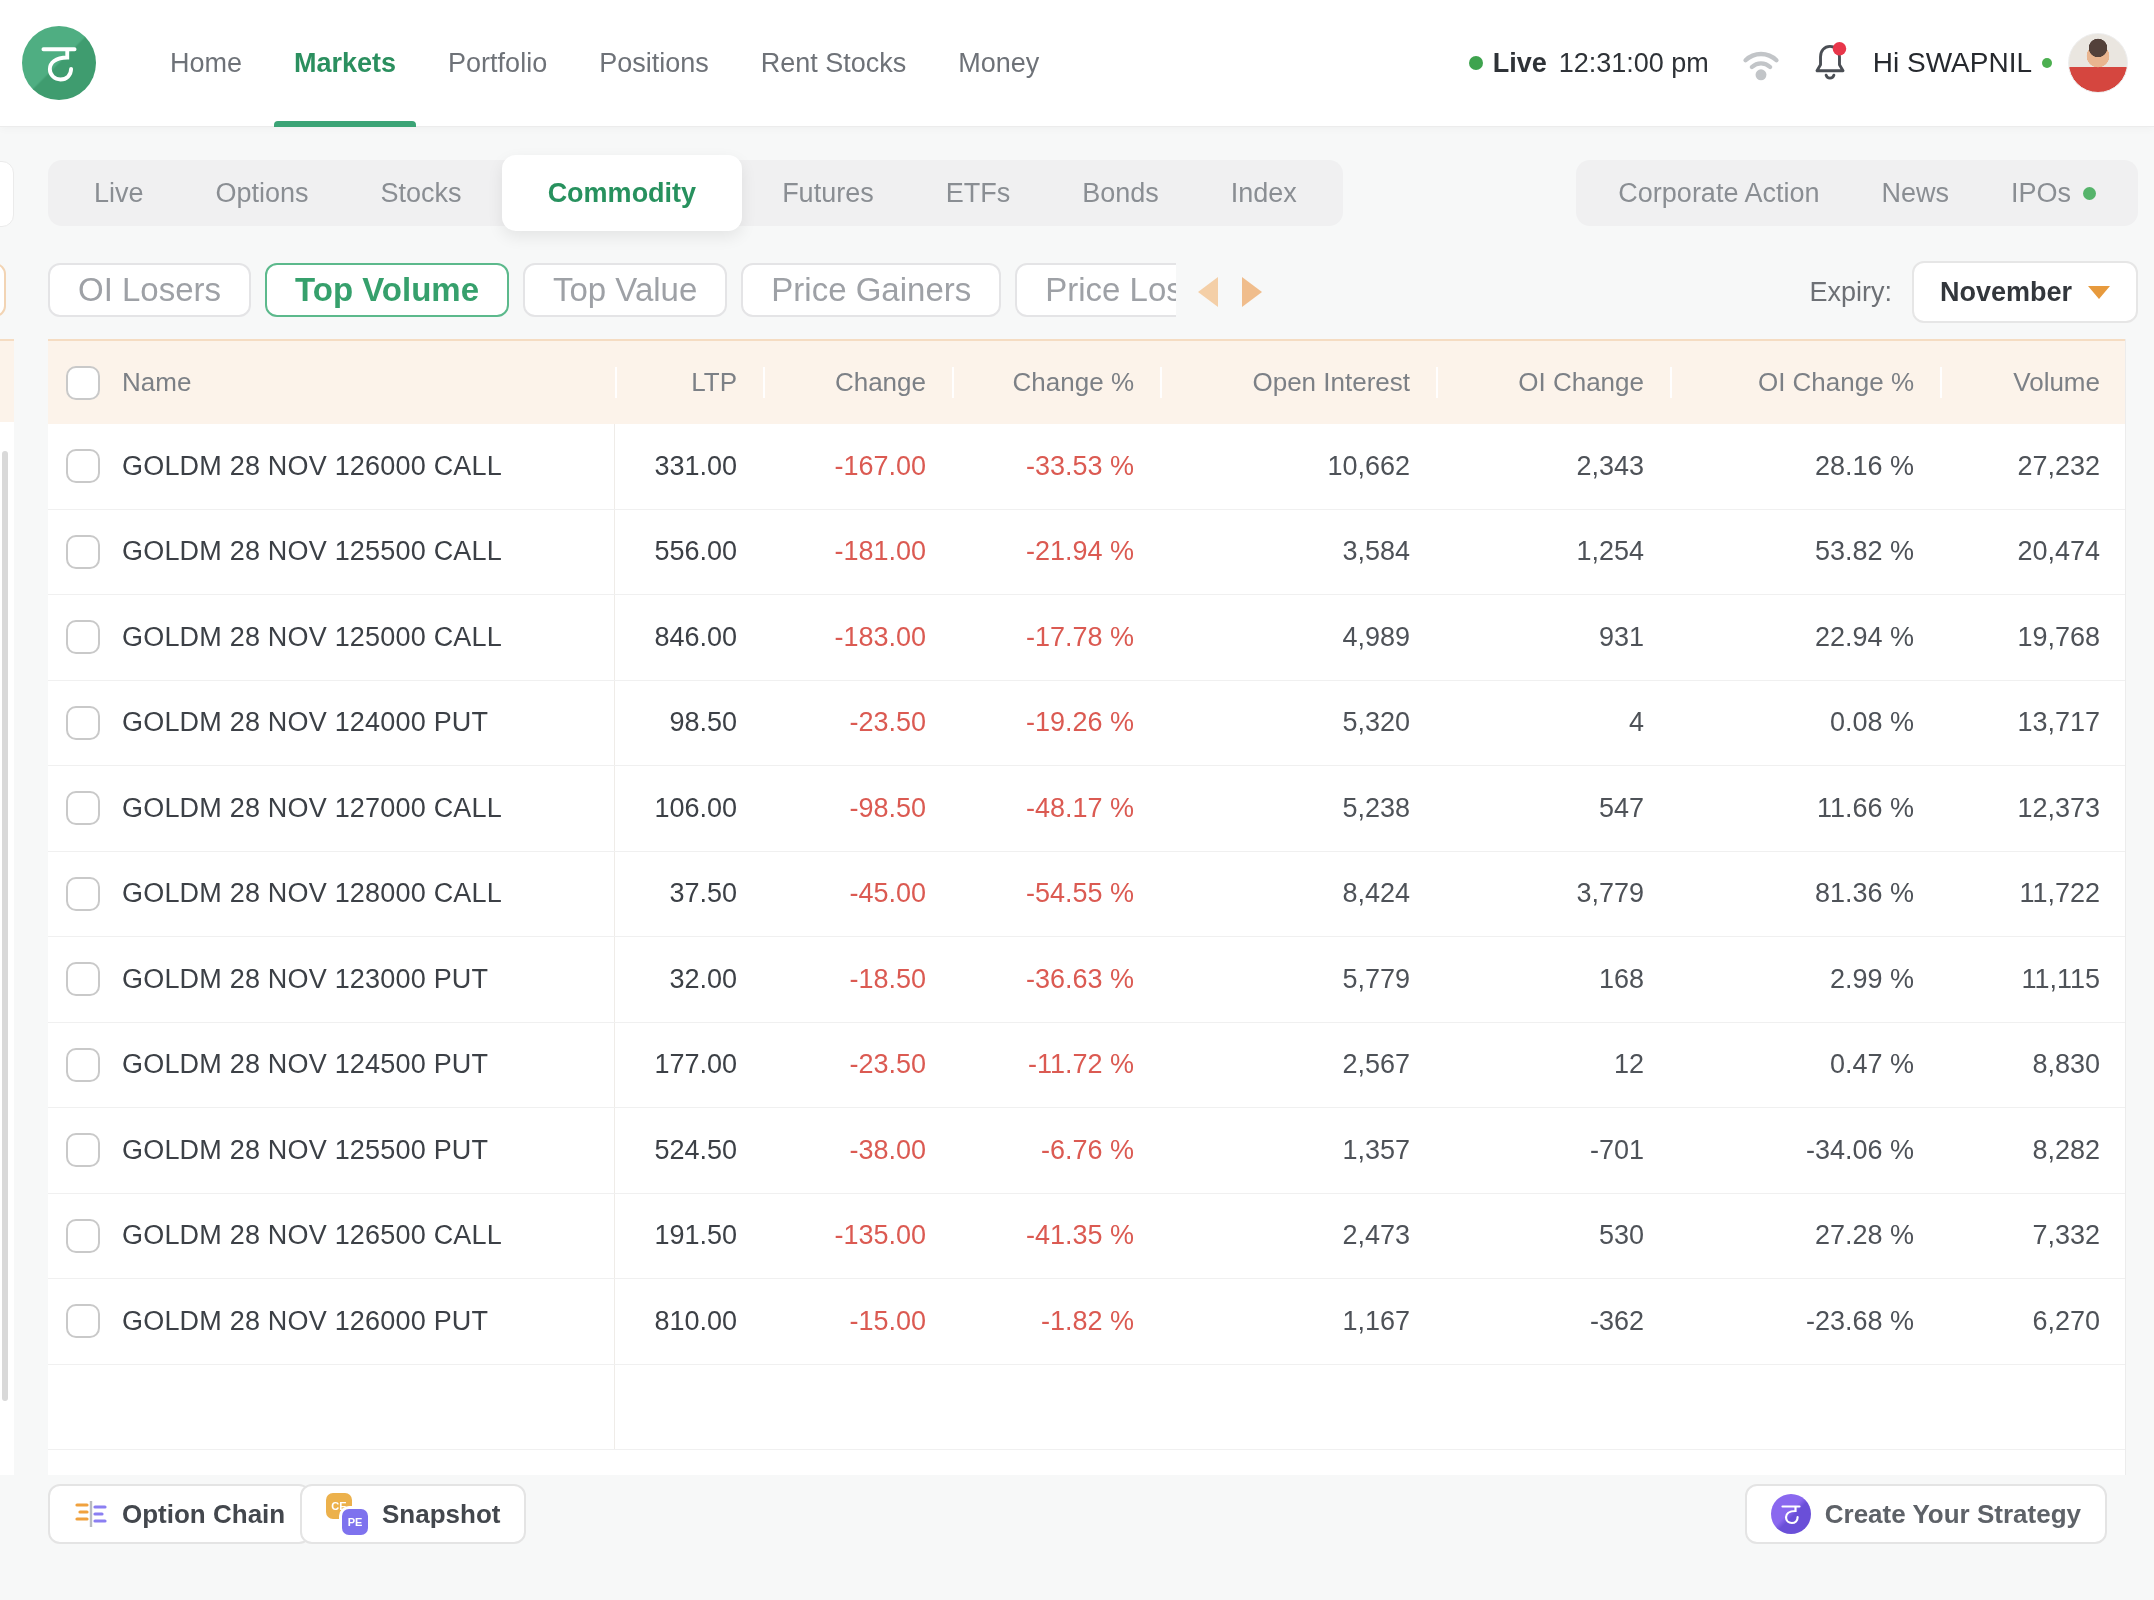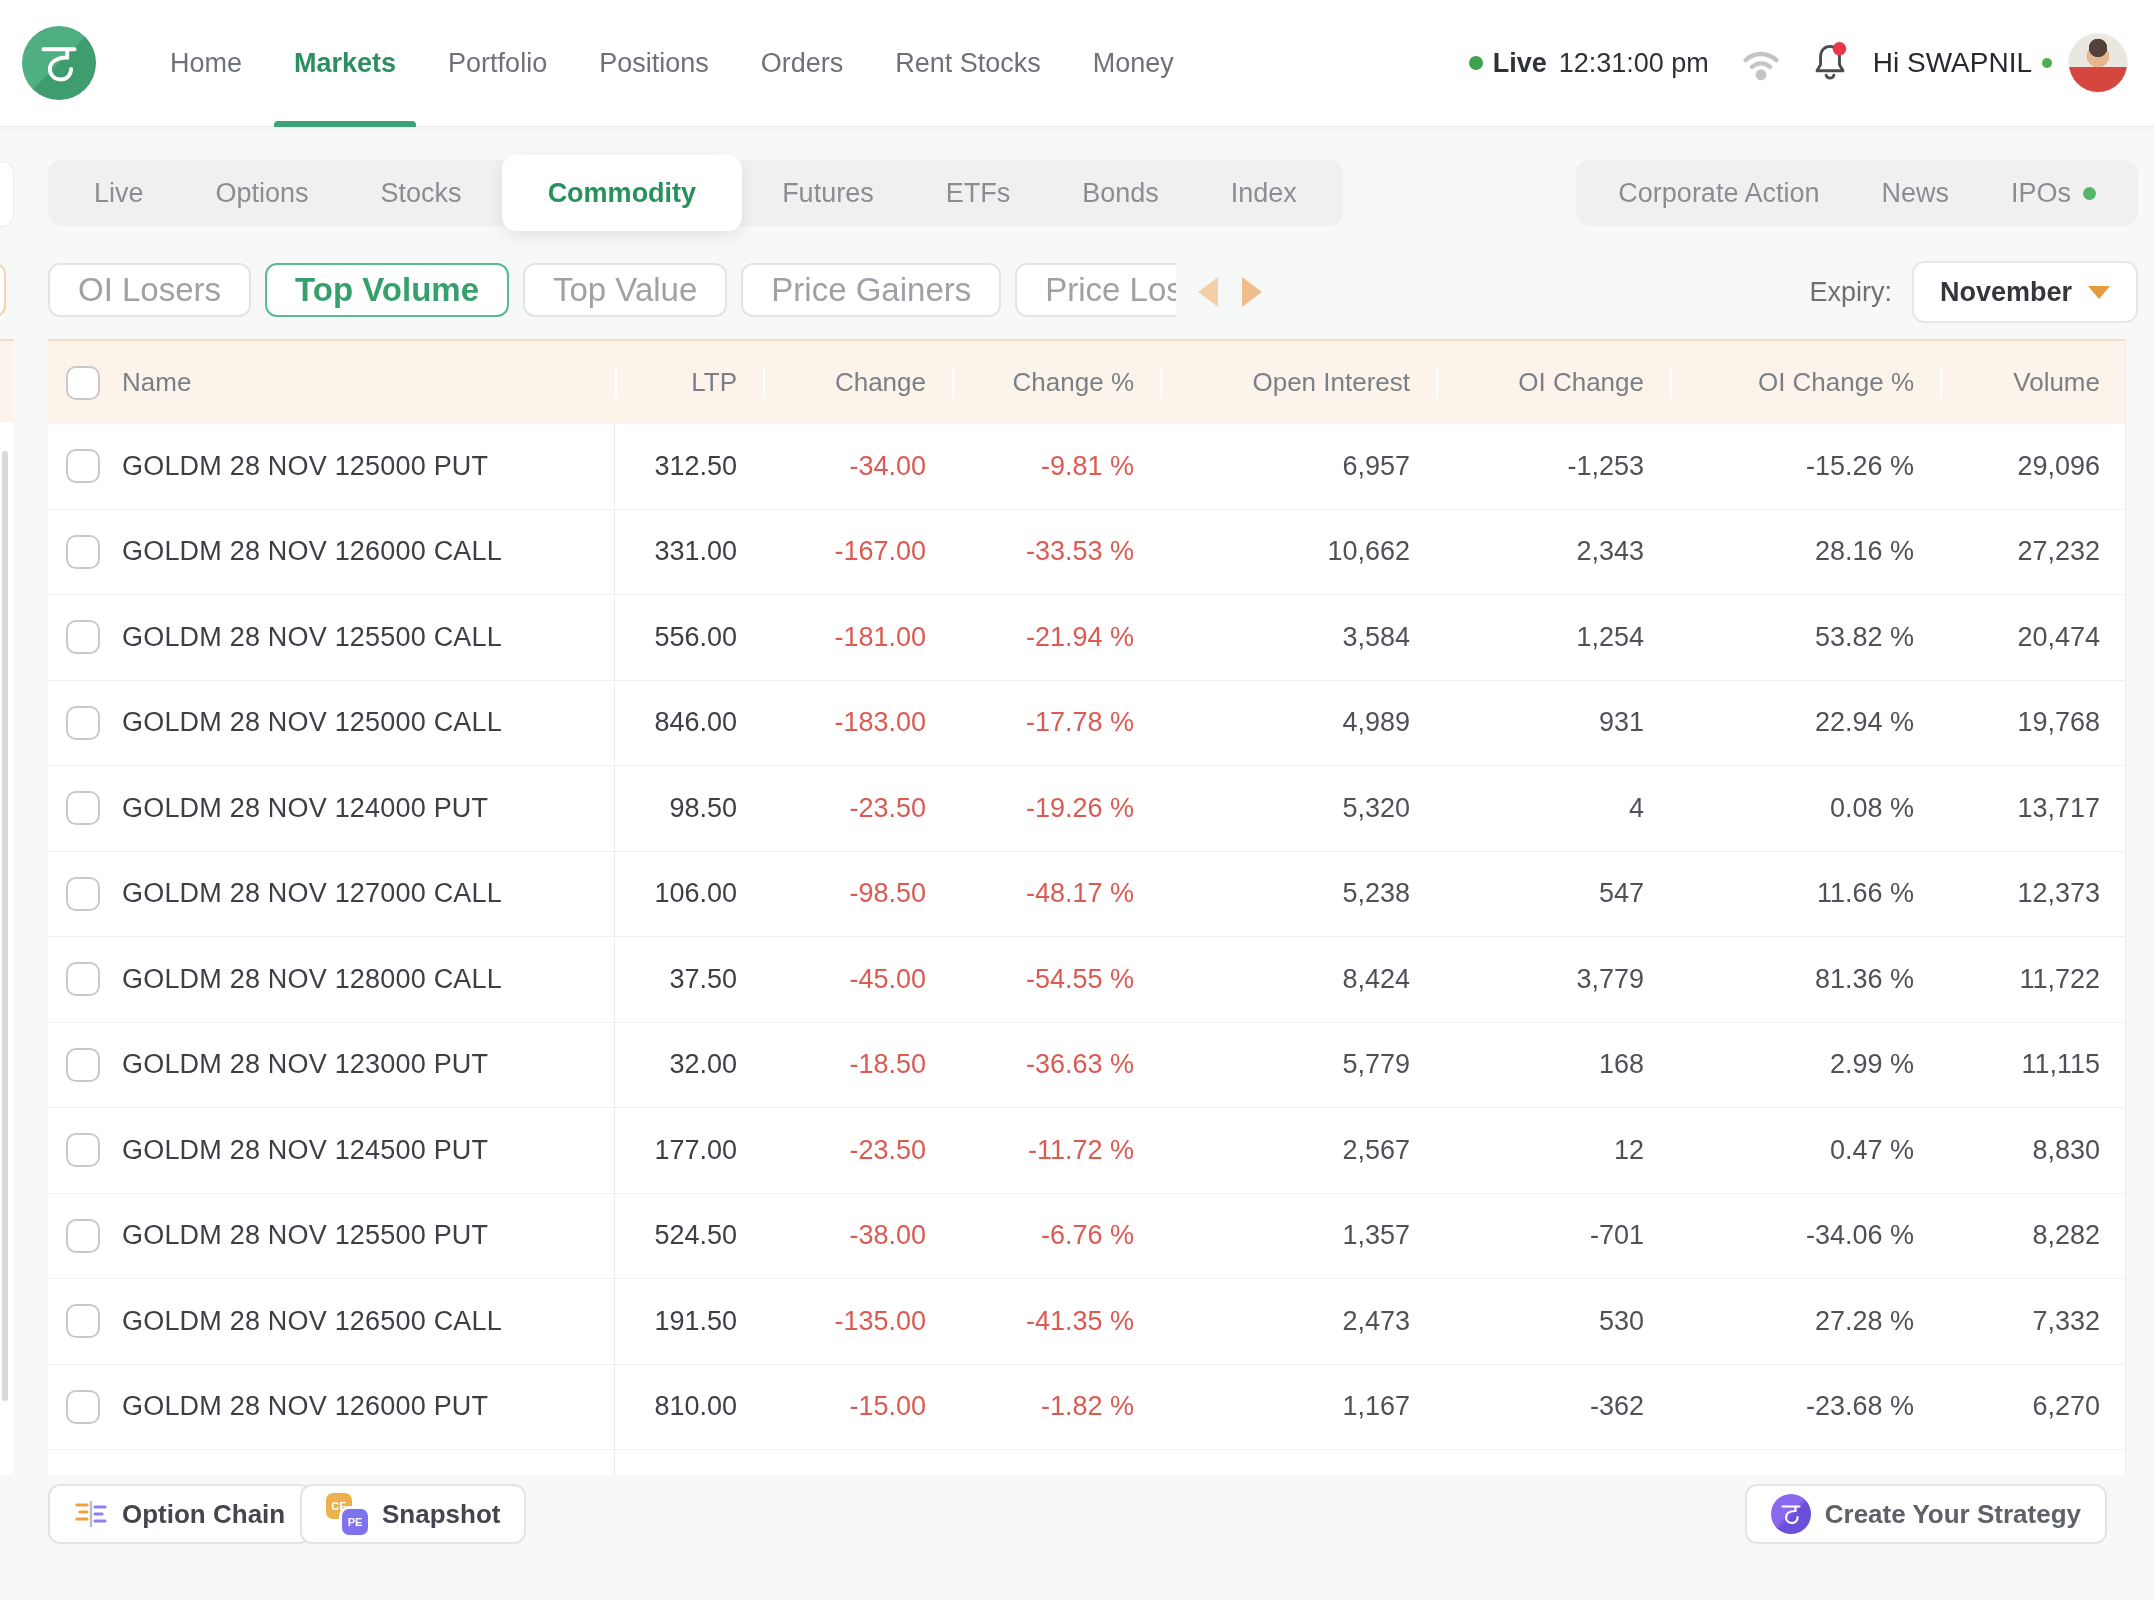--- a/index.html
+++ b/index.html
@@ -182,23 +182,20 @@
         <span>Home</span>
       </div>
       <div class="topnav-item active">
         <span>Markets</span>
       </div>
       <div class="topnav-item">
         <span>Portfolio</span>
       </div>
       <div class="topnav-item">
         <span>Positions</span>
-      </div>
-      <div class="topnav-item">
-        <span>Orders</span>
       </div>
       <div class="topnav-item">
         <span>Rent Stocks</span>
       </div>
       <div class="topnav-item">
         <span>Money</span>
       </div>
     </nav>
   <div class="topbar-right">
     <span class="dot live-dot"></span>
@@ -313,33 +310,20 @@
     <div class="cell c-chgp">Change %</div>
     <div class="cell c-oi">Open Interest</div>
     <div class="cell c-oic">OI Change</div>
     <div class="cell c-oicp">OI Change %</div>
     <div class="cell c-vol">Volume</div>
   </div>
   <div class="tbody">
       <div class="trow">
     <div class="cell c-name">
       <span class="checkbox"></span>
-      <span class="row-name">GOLDM 28 NOV 125000 PUT</span>
-    </div>
-    <div class="cell c-ltp">312.50</div>
-    <div class="cell c-chg">-34.00</div>
-    <div class="cell c-chgp">-9.81 %</div>
-    <div class="cell c-oi">6,957</div>
-    <div class="cell c-oic">-1,253</div>
-    <div class="cell c-oicp">-15.26 %</div>
-    <div class="cell c-vol">29,096</div>
-  </div>
-      <div class="trow">
-    <div class="cell c-name">
-      <span class="checkbox"></span>
       <span class="row-name">GOLDM 28 NOV 126000 CALL</span>
     </div>
     <div class="cell c-ltp">331.00</div>
     <div class="cell c-chg">-167.00</div>
     <div class="cell c-chgp">-33.53 %</div>
     <div class="cell c-oi">10,662</div>
     <div class="cell c-oic">2,343</div>
     <div class="cell c-oicp">28.16 %</div>
     <div class="cell c-vol">27,232</div>
   </div>

